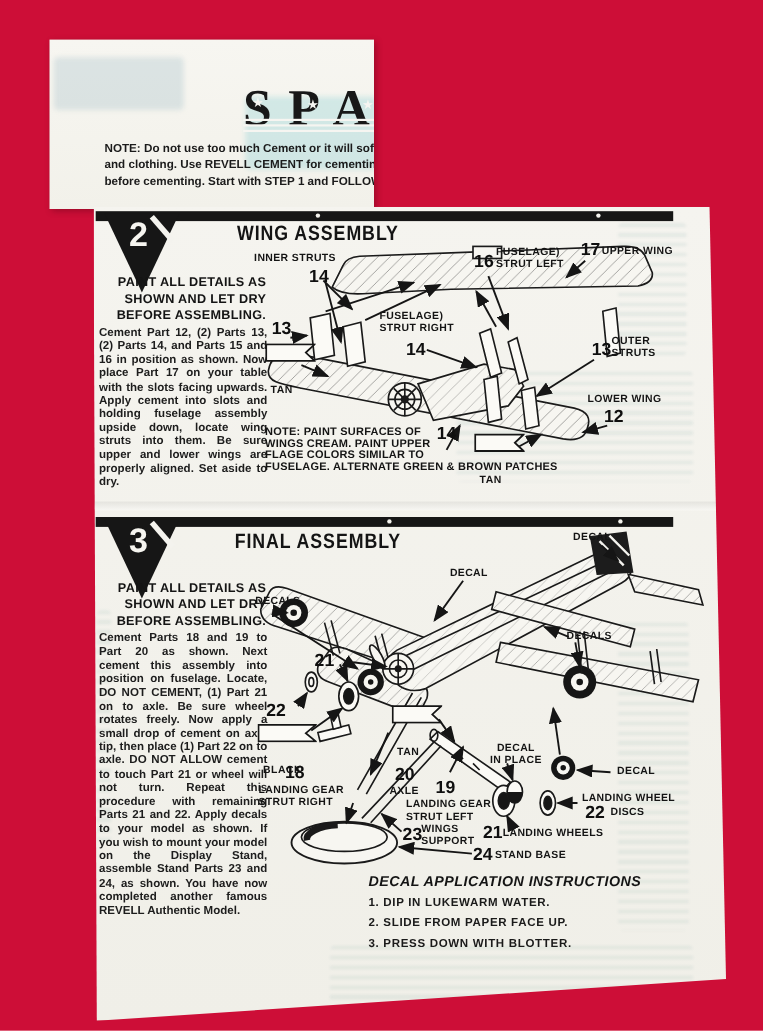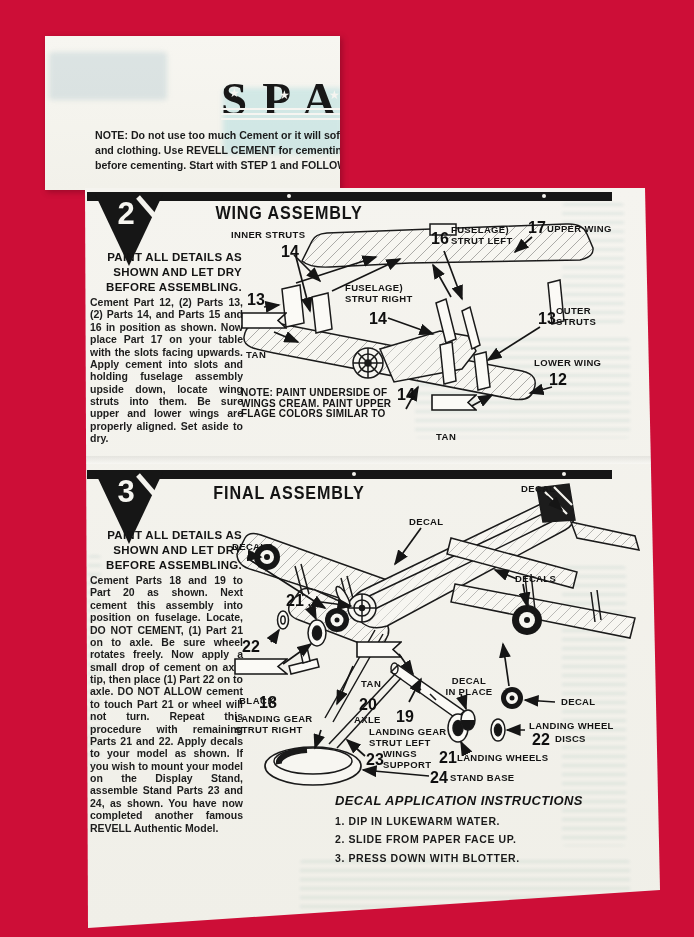--- a/index.html
+++ b/index.html
@@ -173,23 +173,24 @@
     <div class="plabel" style="left:449px;top:170px">LOWER WING</div>
     <div class="pnum" style="left:464px;top:183px">12</div>
     <div class="pnum" style="left:312px;top:198px">14</div>
     <div class="flag" style="left:346px;top:206px">
       <svg width="46" height="17">
           <polygon points="1,1 45,1 37,8.5 45,16 1,16" fill="#fbfaf6" stroke="#161616" stroke-width="1.6"></polygon>
         </svg>
       <span class="flag-text">TAN</span>
     </div>
     <div class="notelines" style="left:156px;top:200px">
-      <div>NOTE: PAINT UNDERSIDE OF</div>
+      <div>NOTE: PAINT SURFACES OF</div>
       <div>WINGS CREAM. PAINT UPPER</div>
       <div>FLAGE COLORS SIMILAR TO</div>
+      <div>FUSELAGE. ALTERNATE GREEN &amp; BROWN PATCHES</div>
     </div>
 
     <div class="bar" style="top:282px">
       <div class="bardot" style="left:265px"></div>
       <div class="bardot" style="left:475px"></div>
     </div>
     <div class="badge" style="left:8px;top:284px">
       <svg width="72" height="74">
         <polygon points="2,0 70,0 36,72" fill="#161616"></polygon>
         <line x1="45" y1="3" x2="64" y2="25" stroke="#f4f3ee" stroke-width="5"></line>

